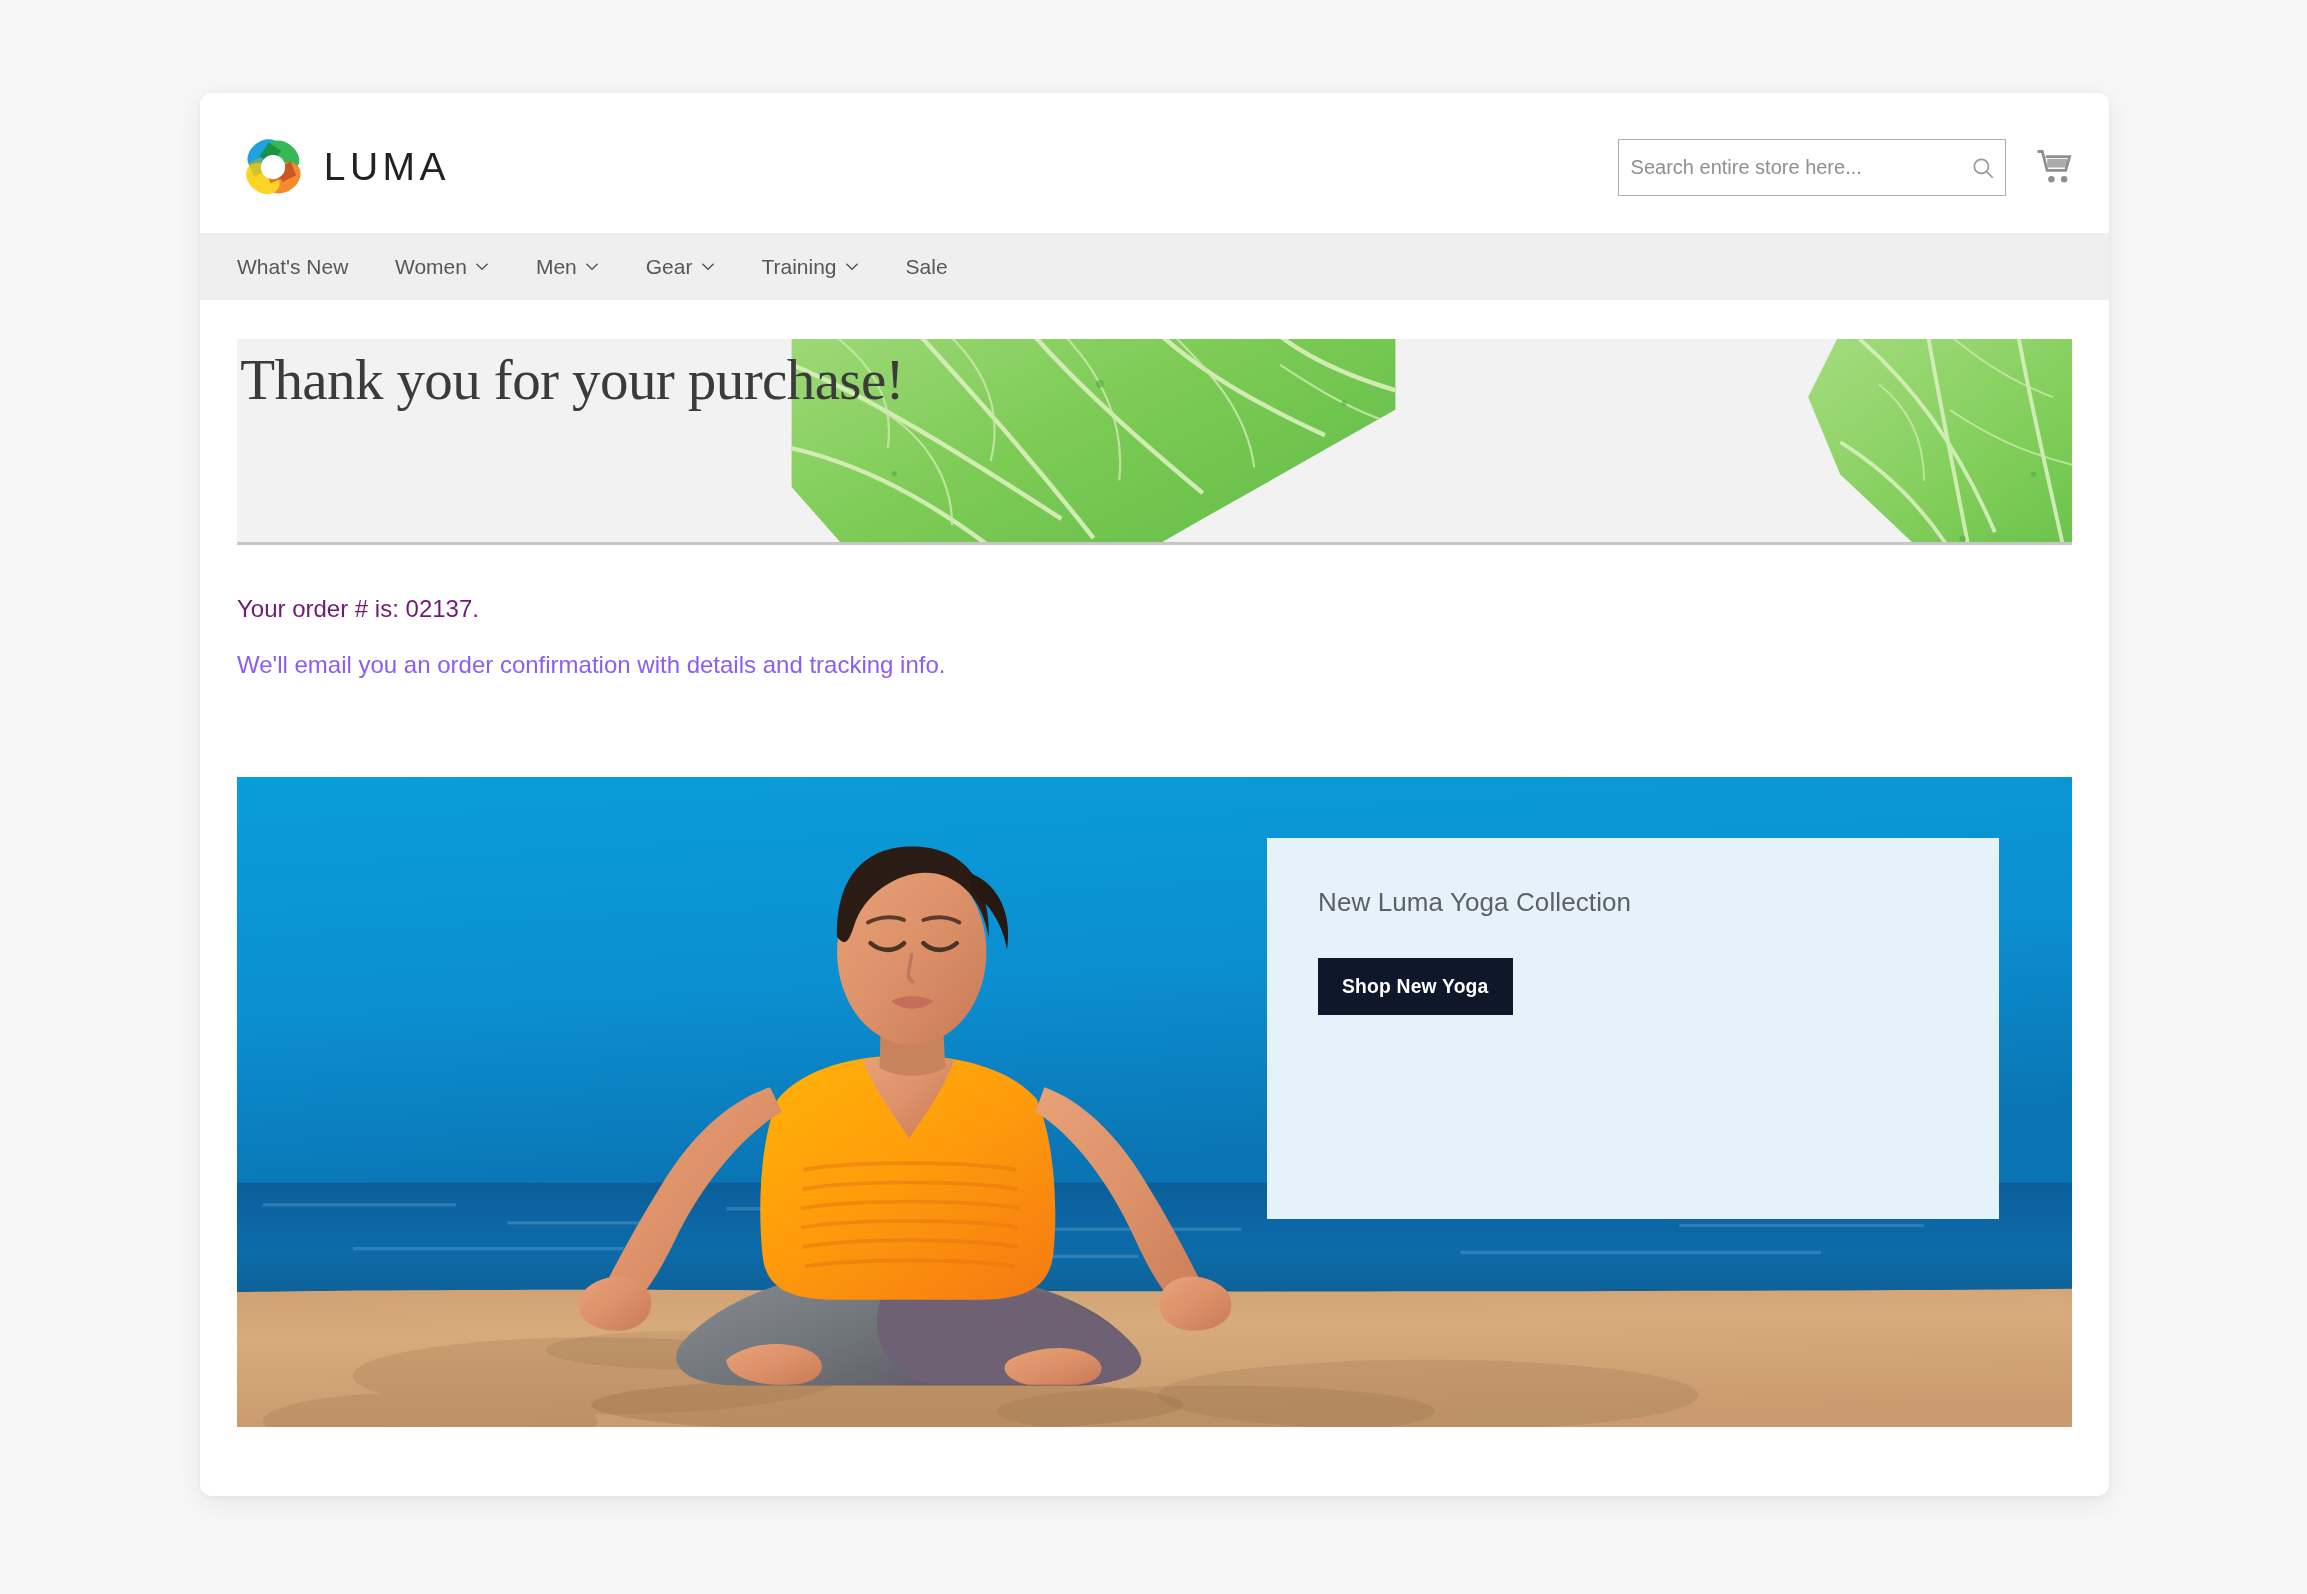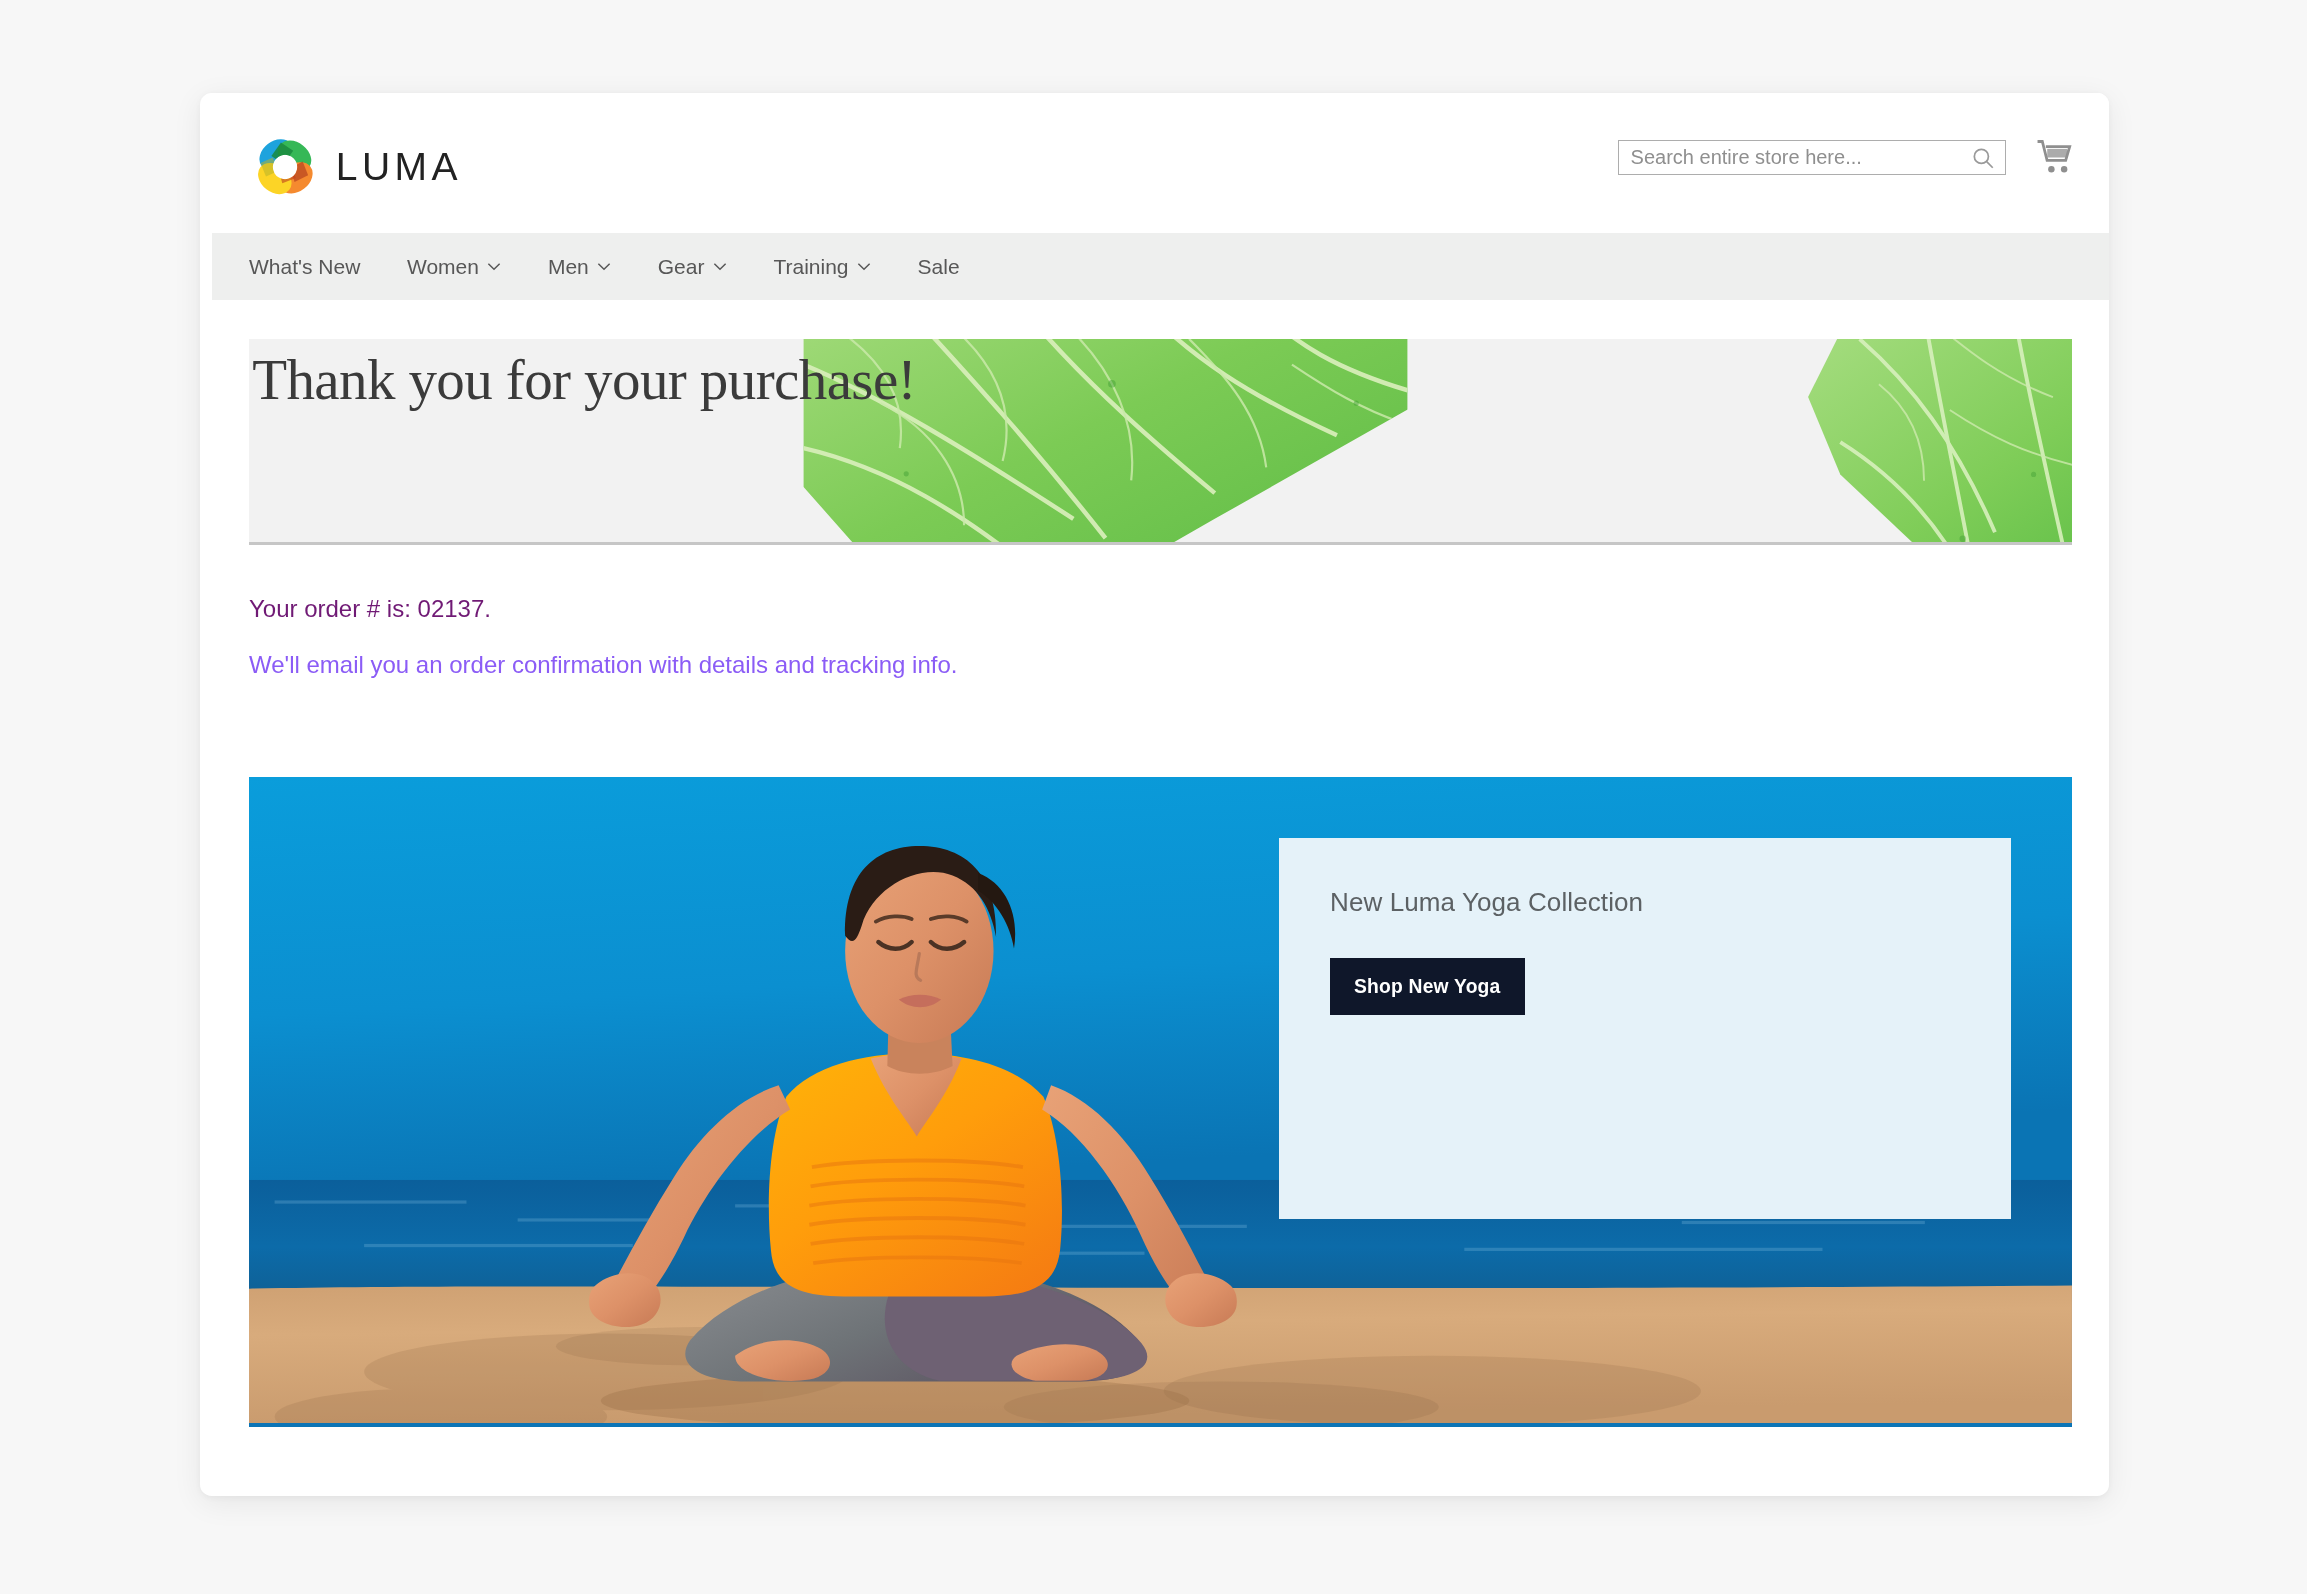--- a/index.html
+++ b/index.html
@@ -24,21 +24,20 @@
   #browser-window {
     position: absolute;
     left: 200px;
     top: 93px;
     width: 1909px;
     height: 1403px;
     background: #ffffff;
     border-radius: 11.6px;
     box-shadow: 0 6.4px 30px rgba(0,0,0,0.07), 0 1.3px 6.4px rgba(0,0,0,0.04);
     overflow: hidden;
-    padding-left: 12px;
   }
 
   
   #site-header {
     position: relative;
     height: 140px;
     background: #ffffff;
   }
 
   #logo-block {
@@ -63,21 +62,21 @@
     right: 33px;
     top: 46px;
     display: flex;
     align-items: center;
     gap: 30px;
   }
 
   #search-wrap {
     position: relative;
     width: 388px;
-    height: 35px;
+    height: 57px;
     border: 1.3px solid #adadad;
     background: #ffffff;
   }
   #search-input {
     width: 100%;
     height: 100%;
     border: 0;
     outline: none;
     background: transparent;
     font-family: "Liberation Sans", sans-serif;

